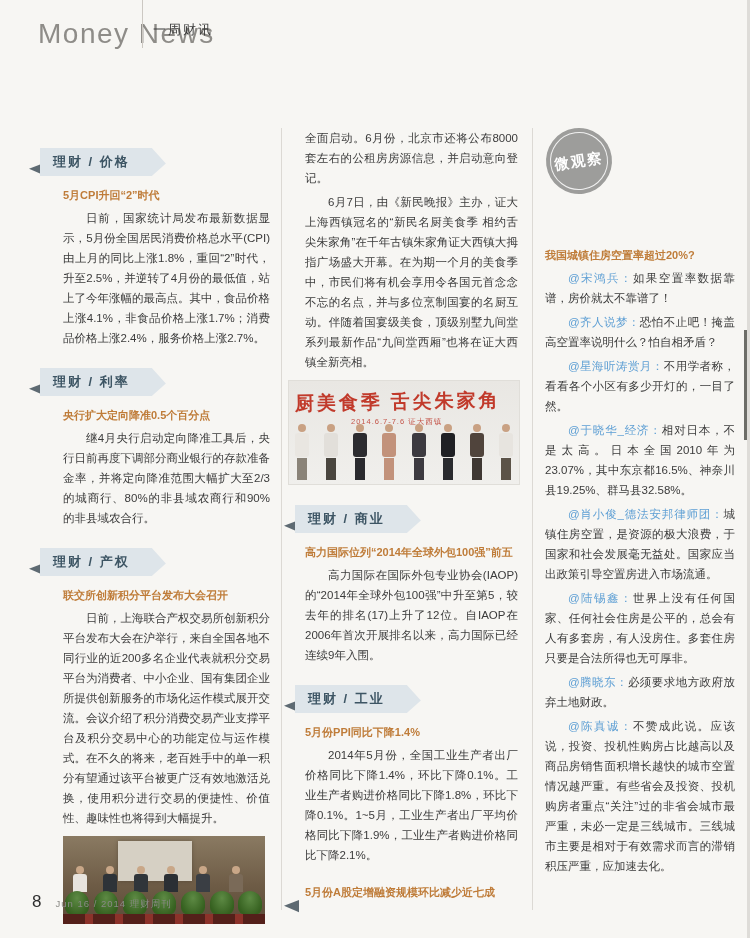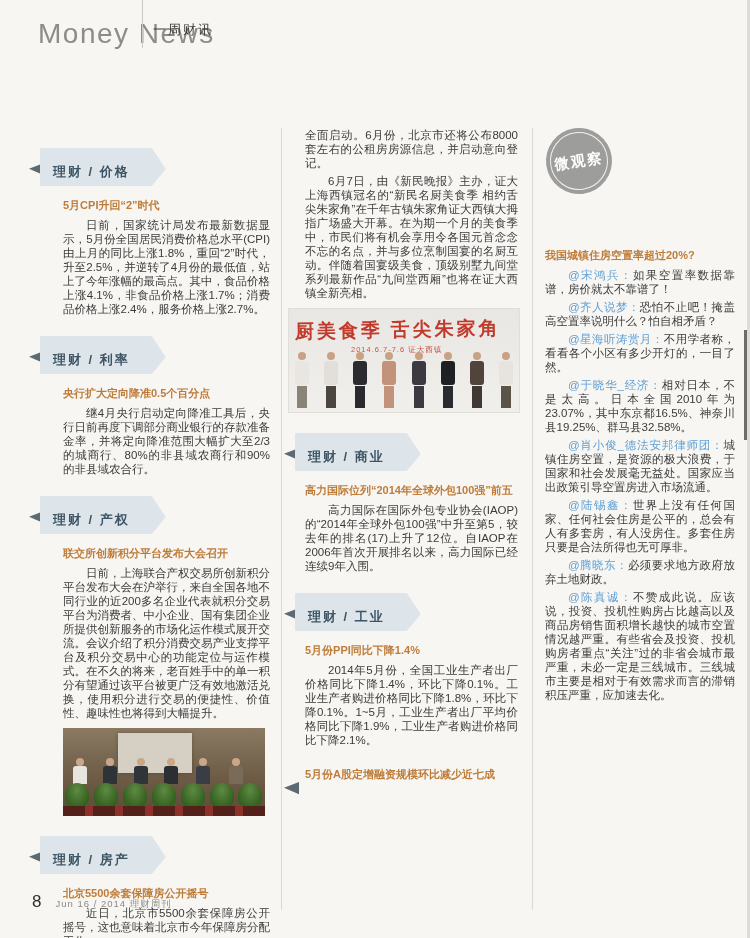--- a/index.html
+++ b/index.html
@@ -19,27 +19,27 @@
   .col{position:absolute;box-sizing:border-box;}
   .col-left{left:30px;top:148px;width:240px;}
   .col-mid{left:280px;top:128px;width:245px;}
   .col-right{left:540px;top:126px;width:202px;}
   
   .banner-row{position:relative;margin:20px 0 8px;}
   .banner-row.first{margin-top:0;}
   .col-left .banner-row{margin-left:10px;}
   .col-mid  .banner-row{margin-left:15px;}
   .band{display:inline-block;background:#dee5ea;color:#3d5564;font-size:13px;font-weight:bold;
-        letter-spacing:2px;padding:15px 36px 5px 13px;
+        letter-spacing:2px;padding:5px 36px 5px 13px;
         clip-path:polygon(0 0,calc(100% - 14px) 0,100% 55%,calc(100% - 14px) 100%,0 100%);}
   .fold{position:absolute;left:-11px;top:15px;width:15px;height:13px;background:#5e6a72;
         clip-path:polygon(0 45%,100% 0,100% 95%);}
   
   .atitle{font-size:11px;font-weight:bold;color:#bf7c39;margin:12px 0 5px;}
-  .body{font-size:11.5px;line-height:14px;color:#3b3b3b;text-align:justify;margin:0 0 4px;}
+  .body{font-size:11.5px;line-height:20px;color:#3b3b3b;text-align:justify;margin:0 0 4px;}
   .indent{text-indent:2em;}
   .col-left .atitle,.col-left .body,.col-left .photo{margin-left:33px;}
   .col-mid  .atitle,.col-mid  .body{margin-left:25px;margin-right:7px;}
   .col-right .atitle,.col-right .body{margin-left:5px;margin-right:7px;}
   .comment .handle{color:#5e9fd4;}
   
   .badge{width:66px;height:66px;border-radius:50%;background:#9d9d9b;margin:2px 0 54px 6px;
          display:flex;align-items:center;justify-content:center;position:relative;transform:rotate(-8deg);}
   .badge::before{content:'';position:absolute;inset:4px;border:1px solid rgba(255,255,255,.85);border-radius:50%;}
   .badge-text{color:#fff;font-size:14.5px;font-weight:bold;letter-spacing:2px;}

